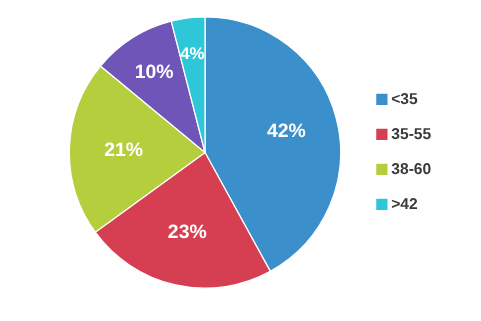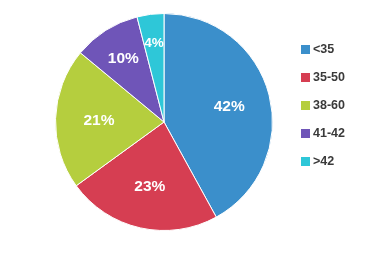--- a/index.html
+++ b/index.html
@@ -45,21 +45,21 @@
     dominant-baseline: central;
   }
   .slice-label-small {
     font-size: 13.5px;
   }
 
   
   #legend {
     position: absolute;
     left: 301px;
-    top: 41px;
+    top: 71px;
     width: 80px;
   }
   .legend-item {
     display: flex;
     align-items: center;
     height: 16px;
     margin-bottom: 12px;
   }
   .legend-swatch {
     width: 9px;
@@ -116,29 +116,25 @@
     </svg>
   </div>
 
   <div id="legend">
       <div class="legend-item">
         <span class="legend-swatch" style="background: rgb(59, 143, 203);"></span>
         <span class="legend-label">&lt;35</span>
       </div>
       <div class="legend-item">
         <span class="legend-swatch" style="background: rgb(214, 62, 82);"></span>
-        <span class="legend-label">35-50</span>
+        <span class="legend-label">35-55</span>
       </div>
       <div class="legend-item">
         <span class="legend-swatch" style="background: rgb(181, 206, 62);"></span>
         <span class="legend-label">38-60</span>
-      </div>
-      <div class="legend-item">
-        <span class="legend-swatch" style="background: rgb(111, 85, 184);"></span>
-        <span class="legend-label">41-42</span>
       </div>
       <div class="legend-item">
         <span class="legend-swatch" style="background: rgb(46, 199, 216);"></span>
         <span class="legend-label">&gt;42</span>
       </div>
     </div>
 
   <div id="caption-remnant"></div>
 
 </div>

